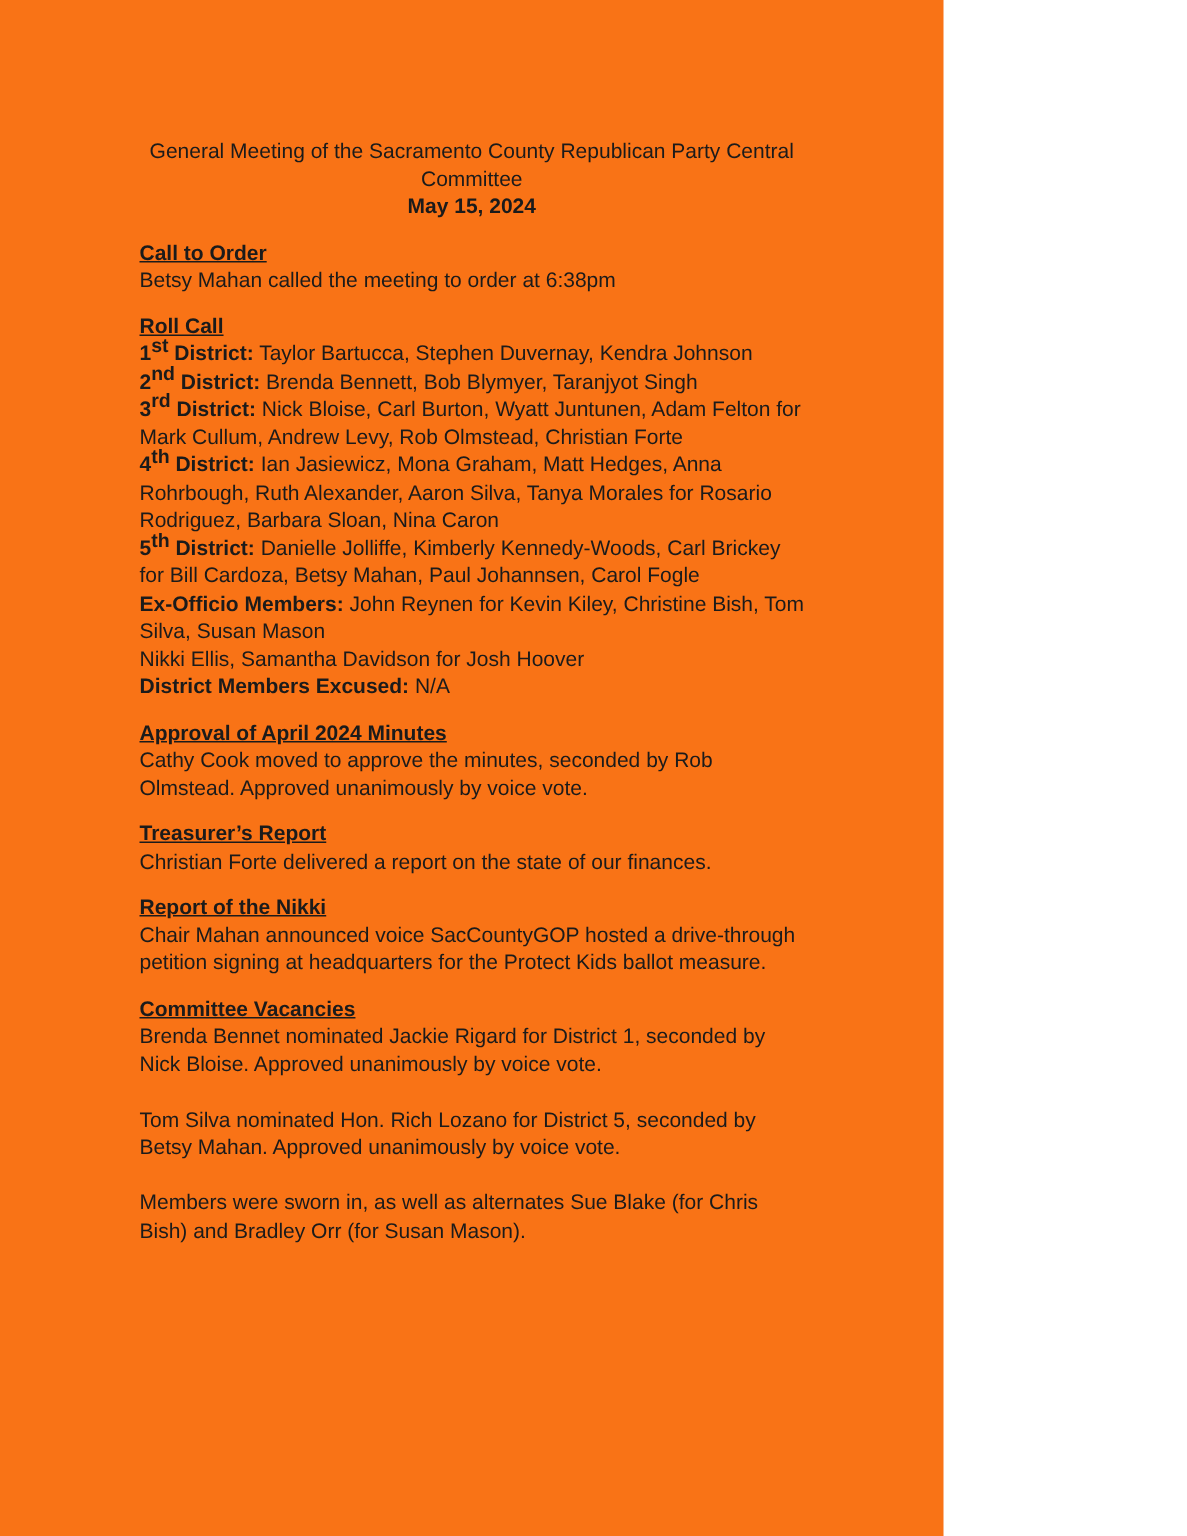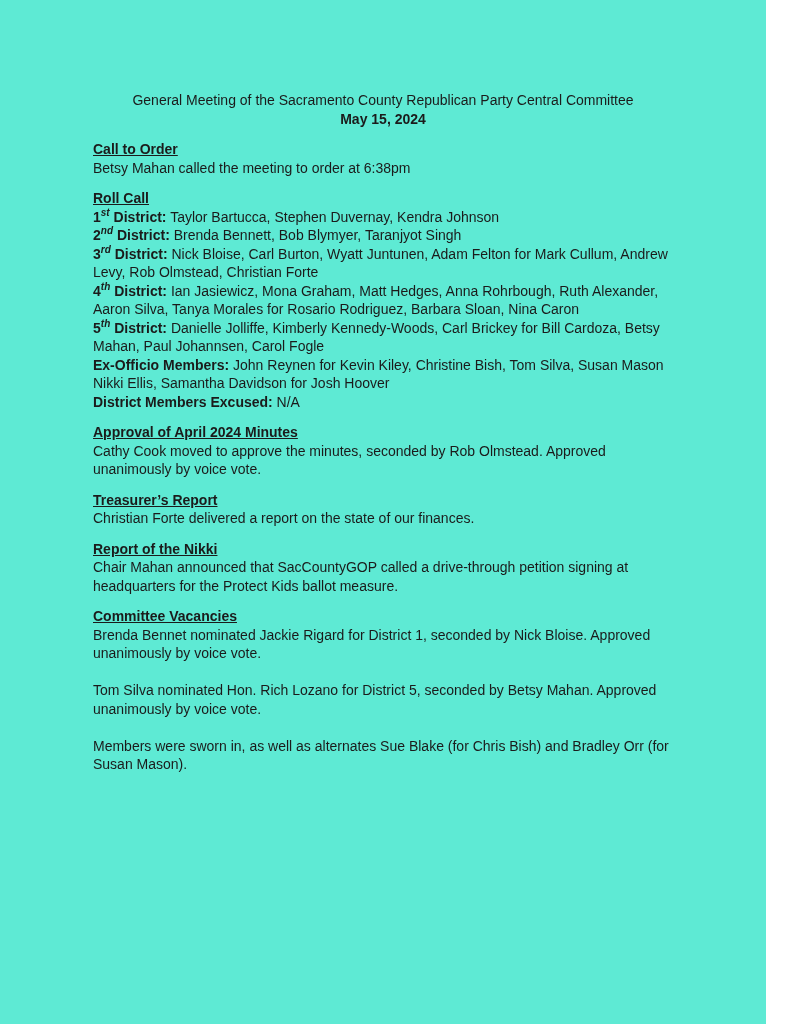--- a/index.html
+++ b/index.html
@@ -2,46 +2,45 @@
 <html><head>
 <meta charset="utf-8">
 <style>
   html, body {
     margin: 0;
     padding: 0;
     background: #ffffff;
   }
   .page {
     position: relative;
-    width: 766px;
+    width: 629px;
     height: 1024px;
     box-sizing: border-box;
     padding: 91px 93px 40px 93px;
-    background: #5eead4;
+    background: #f97316;
     color: #1b1b1b;
     font-family: "Liberation Sans", sans-serif;
     font-size: 14px;
     line-height: 18.5px;
     overflow: hidden;
   }
   .title-block { text-align: center; }
   .title-line { white-space: normal; }
   .bold, .b { font-weight: bold; }
   .section { margin-top: 12px; }
   .heading-text {
     font-weight: bold;
     text-decoration: underline;
   }
   .block { margin: 0; }
   .block.spaced + .block.spaced { margin-top: 18.5px; }
   .sup {
     vertical-align: super;
-    font-size: 10px;
+    font-size: 13px;
     line-height: 0;
-    font-style: italic;
   }
 </style>
 </head>
 <body>
 
 <div class="page">
   <div class="title-block">
     <div class="title-line">General Meeting of the Sacramento County Republican Party Central Committee</div>
     <div class="title-line bold">May 15, 2024</div>
   </div>
@@ -65,21 +64,21 @@
       <div class="section">
         <div class="heading"><span class="heading-text">Approval of April 2024 Minutes</span></div>
         <div class="block spaced"><span>Cathy Cook moved to approve the minutes, seconded by Rob Olmstead. Approved unanimously by voice vote.</span></div>
       </div>
       <div class="section">
         <div class="heading"><span class="heading-text">Treasurer’s Report</span></div>
         <div class="block spaced"><span>Christian Forte delivered a report on the state of our finances.</span></div>
       </div>
       <div class="section">
         <div class="heading"><span class="heading-text">Report of the Nikki</span></div>
-        <div class="block spaced"><span>Chair Mahan announced that SacCountyGOP called a drive-through petition signing at headquarters for the Protect Kids ballot measure.</span></div>
+        <div class="block spaced"><span>Chair Mahan announced voice SacCountyGOP hosted a drive-through petition signing at headquarters for the Protect Kids ballot measure.</span></div>
       </div>
       <div class="section">
         <div class="heading"><span class="heading-text">Committee Vacancies</span></div>
         <div class="block spaced"><span>Brenda Bennet nominated Jackie Rigard for District 1, seconded by Nick Bloise. Approved unanimously by voice vote.</span></div>
         <div class="block spaced"><span>Tom Silva nominated Hon. Rich Lozano for District 5, seconded by Betsy Mahan. Approved unanimously by voice vote.</span></div>
         <div class="block spaced"><span>Members were sworn in, as well as alternates Sue Blake (for Chris Bish) and Bradley Orr (for Susan Mason).</span></div>
       </div>
     </div>
 </div>
 

